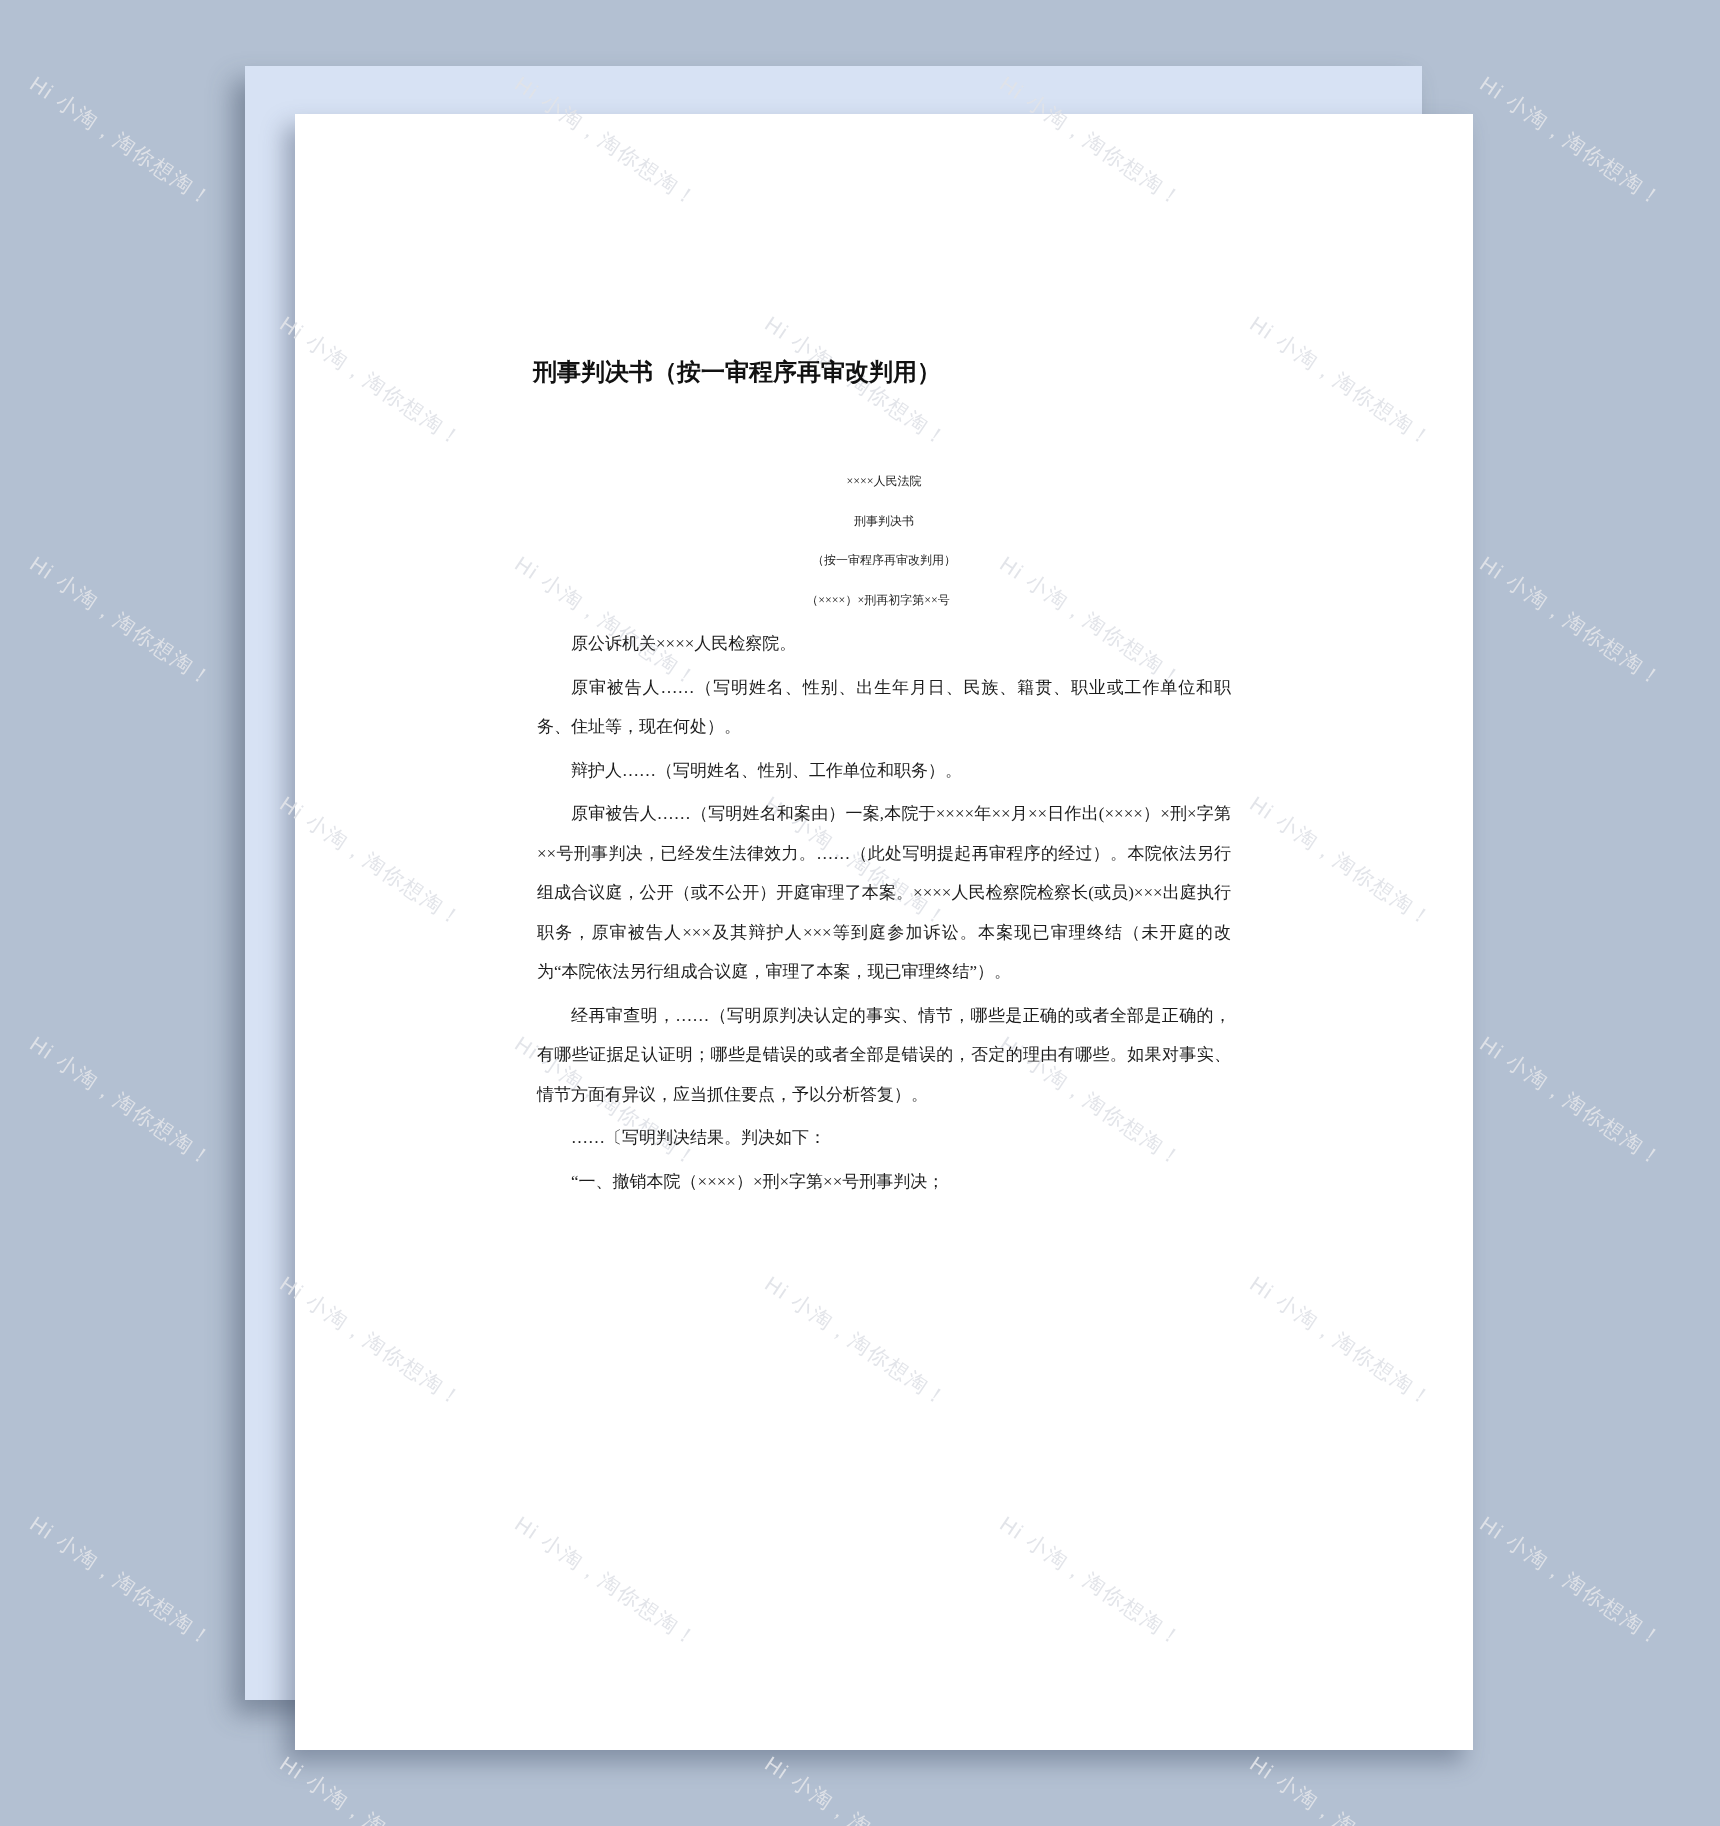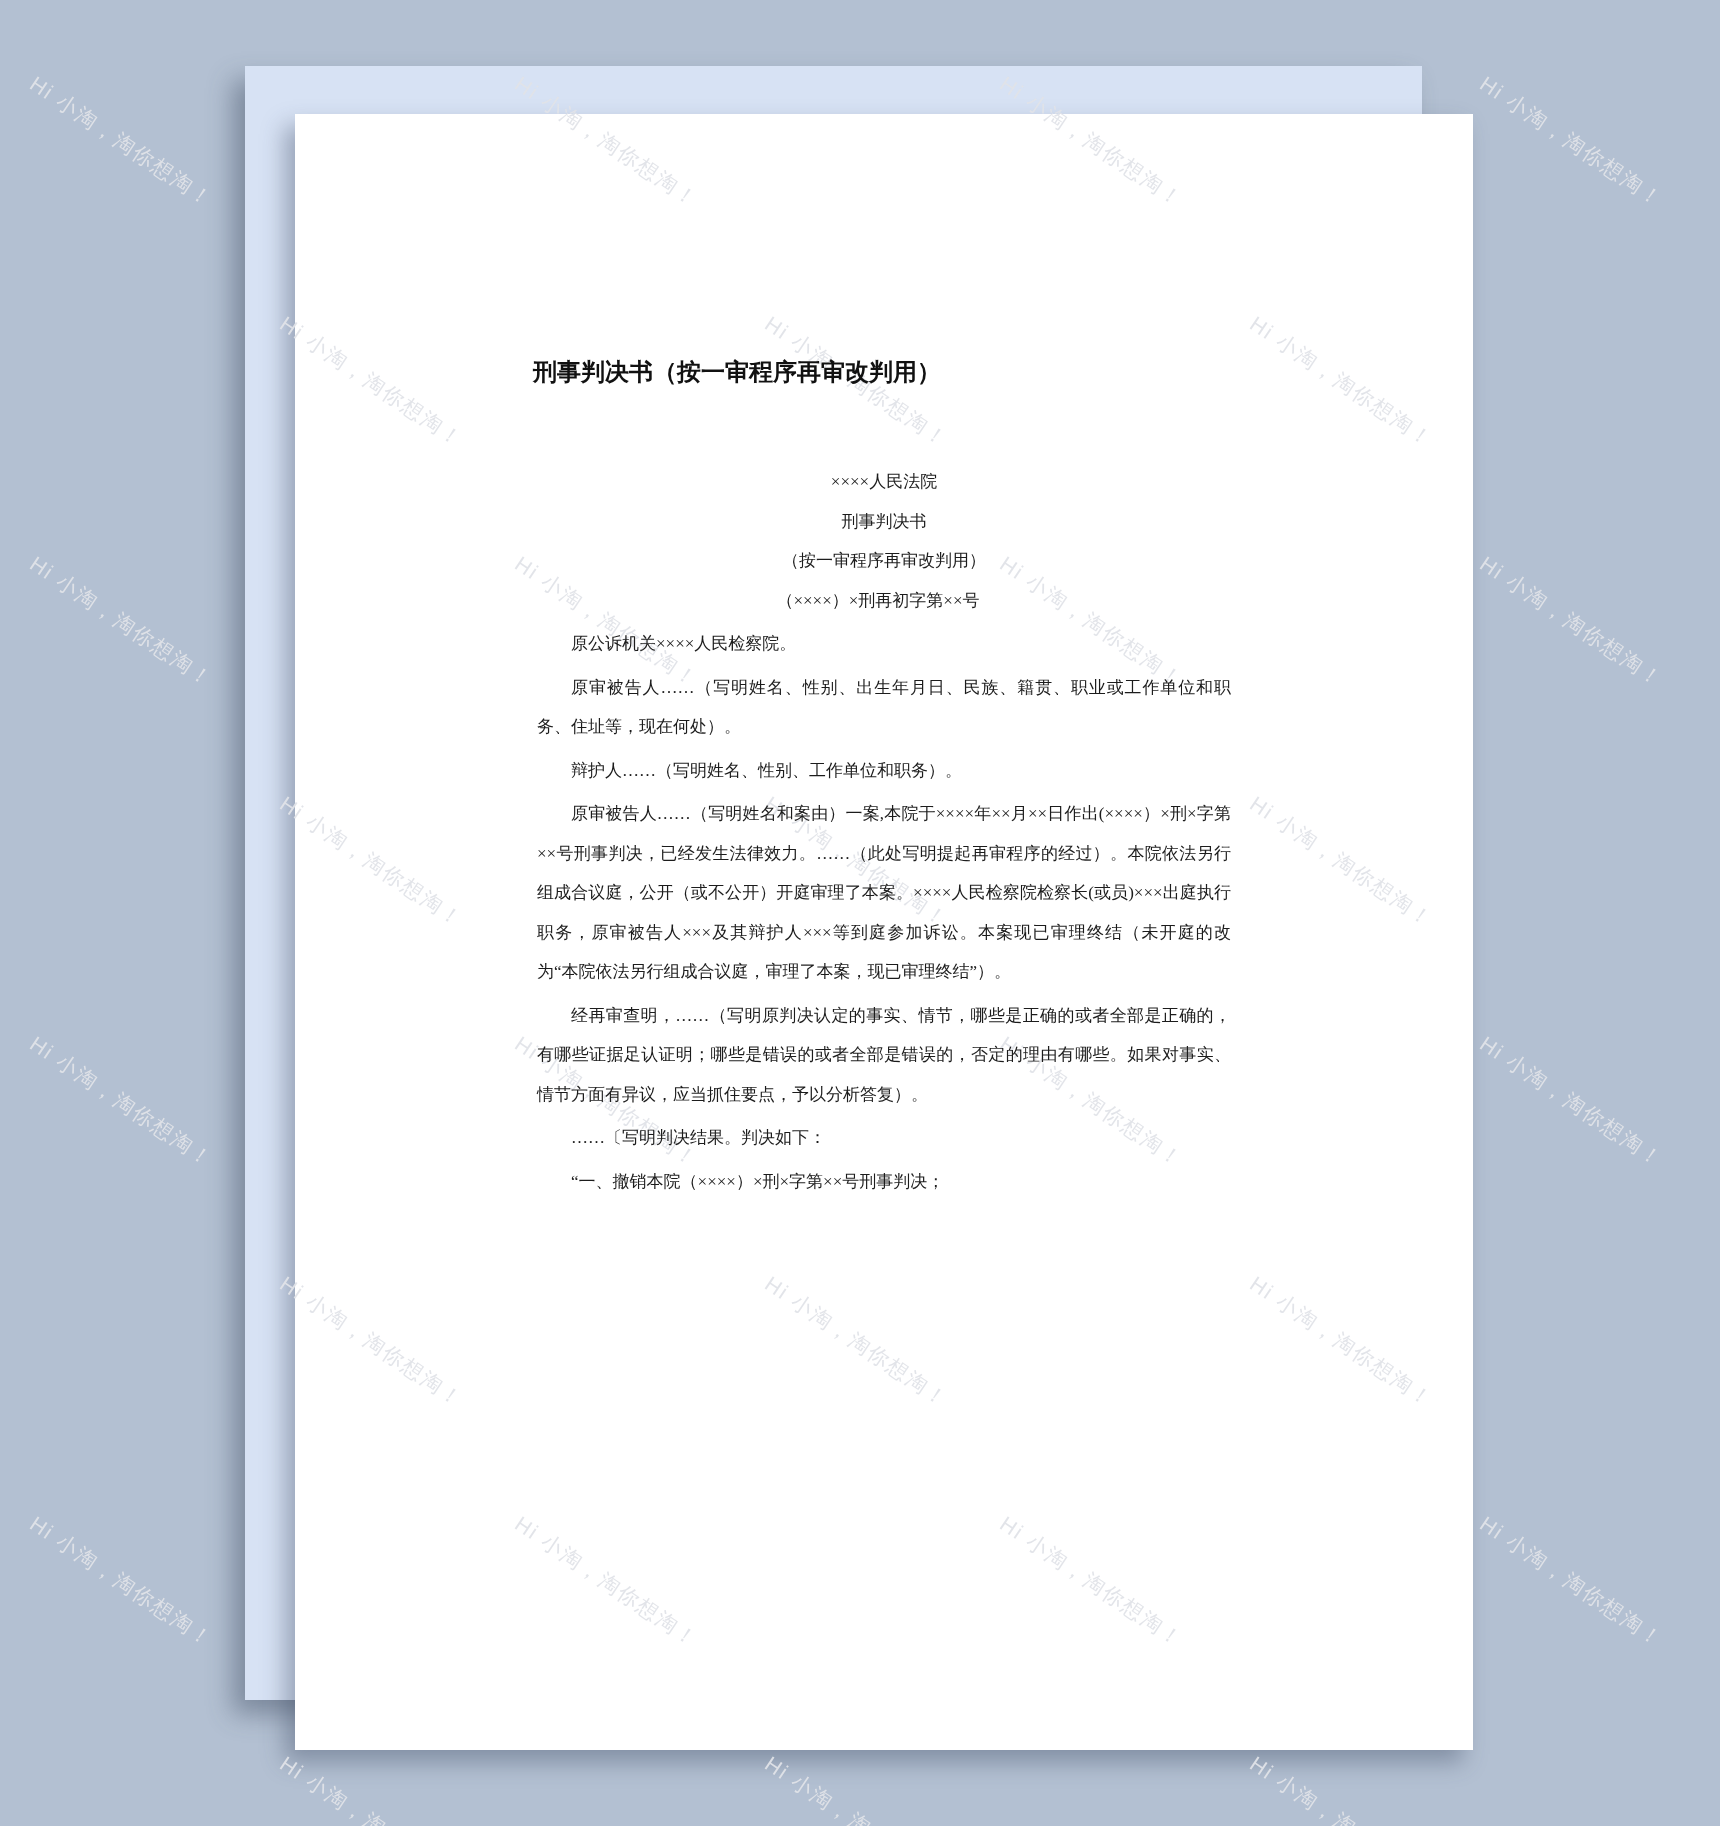--- a/index.html
+++ b/index.html
@@ -28,21 +28,21 @@
   }
   .doc-content {
     position:absolute; z-index:4; left:533px; top:114px; width:702px;
     color:#1c1c1c;
   }
   .doc-title {
     margin:238px 0 0 0; text-align:left;
     font-family:"Liberation Sans","DejaVu Sans",sans-serif;
     font-weight:700; font-size:24px; line-height:40px; color:#111;
   }
-  .doc-header { margin-top:70px; font-size:17px; line-height:39.5px; }
+  .doc-header { margin-top:70px; font-size:12px; line-height:39.5px; }
   .center { text-align:center; }
   .case-number { text-align:center; padding-right:12px; }
   .doc-paragraphs { margin-top:2px; }
   .doc-paragraphs p {
     margin:4px; font-size:17px; line-height:39.5px;
     text-align:justify; text-indent:2em;
   }
 </style>
 </head>
 <body>

